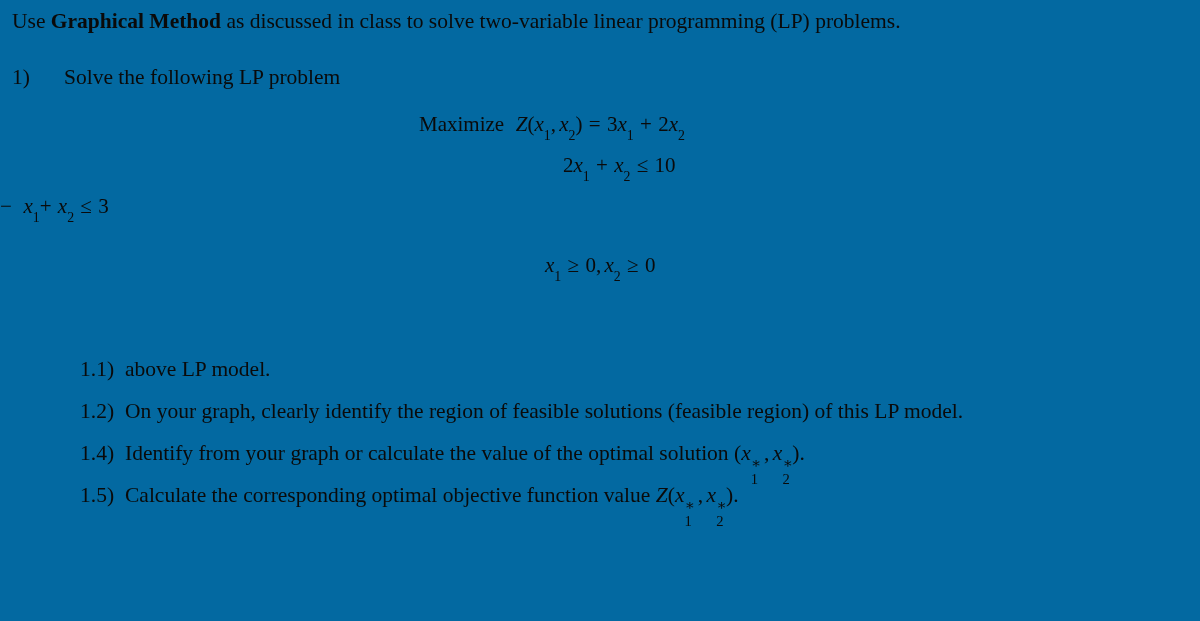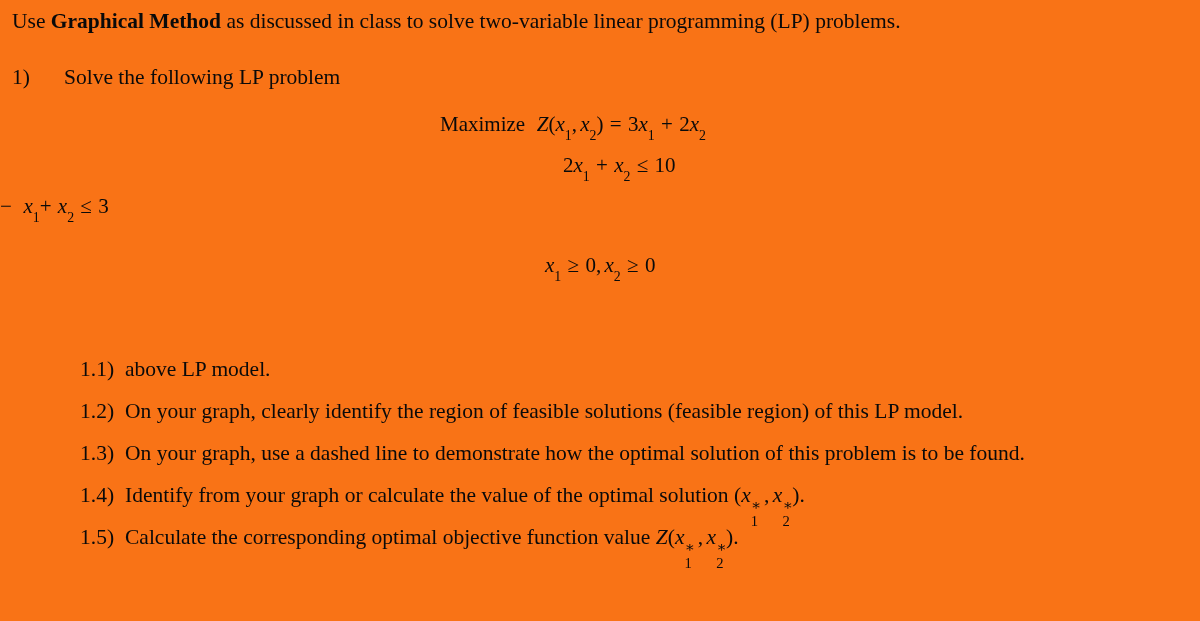--- a/index.html
+++ b/index.html
@@ -12,21 +12,21 @@
     height: 621px;
     font-family: "Liberation Serif", "DejaVu Serif", serif;
     color: #0a0a0a;
     -webkit-font-smoothing: antialiased;
     overflow: hidden;
   }
   .page {
     position: relative;
     width: 1200px;
     height: 621px;
-    background: #f97316;
+    background: #0369a1;
   }
 
   
   .intro {
     position: absolute;
     left: 12px;
     top: 6px;
     font-size: 21.5px;
     line-height: 30px;
     white-space: nowrap;
@@ -58,21 +58,21 @@
     font-size: 21px;
     line-height: 41px;
     white-space: nowrap;
   }
   .ml-obj     { padding-left: 419px; }
   .ml-subject { padding-left: 459px; }
   .ml-c1      { padding-left: 563px; }
   .ml-c2      { }
   .ml-c3      { padding-left: 545px; margin-top: 18px; }
 
-  .up { font-style: normal; margin-left: 21px; }
+  .up { font-style: normal; }
   .mi {
     font-style: italic;
     font-family: "Liberation Serif", "DejaVu Serif", serif;
   }
   .num { font-style: normal; }
   .op  { font-style: normal; }
 
   
   sub {
     font-size: 0.66em;
@@ -169,24 +169,20 @@
     <div class="item">
       <span class="lbl">1.1)</span>
       <span class="cont">above LP model.</span>
     </div>
 
     <div class="item">
       <span class="lbl">1.2)</span>
       <span class="txt">On your graph, clearly identify the region of feasible solutions (feasible region) of this LP model.</span>
     </div>
 
-    <div class="item">
-      <span class="lbl">1.3)</span>
-      <span class="txt">On your graph, use a dashed line to demonstrate how the optimal solution of this problem is to be found.</span>
-    </div>
 
     <div class="item">
       <span class="lbl">1.4)</span>
       <span class="txt"><span>Identify from your graph or calculate the value of the optimal solution (</span><span class="starvar"><span>x</span><span class="stack"><span class="sup">∗</span><span class="sb">1</span></span></span><span class="sp-thin"></span><span class="op">,</span><span class="sp-thin"></span><span class="starvar"><span>x</span><span class="stack"><span class="sup">∗</span><span class="sb">2</span></span></span><span>).</span></span>
     </div>
 
     <div class="item">
       <span class="lbl">1.5)</span>
       <span class="txt"><span>Calculate the corresponding optimal objective function value </span><span class="mi">Z</span><span class="op">(</span><span class="starvar"><span>x</span><span class="stack"><span class="sup">∗</span><span class="sb">1</span></span></span><span class="sp-thin"></span><span class="op">,</span><span class="sp-thin"></span><span class="starvar"><span>x</span><span class="stack"><span class="sup">∗</span><span class="sb">2</span></span></span><span>).</span></span>
     </div>

